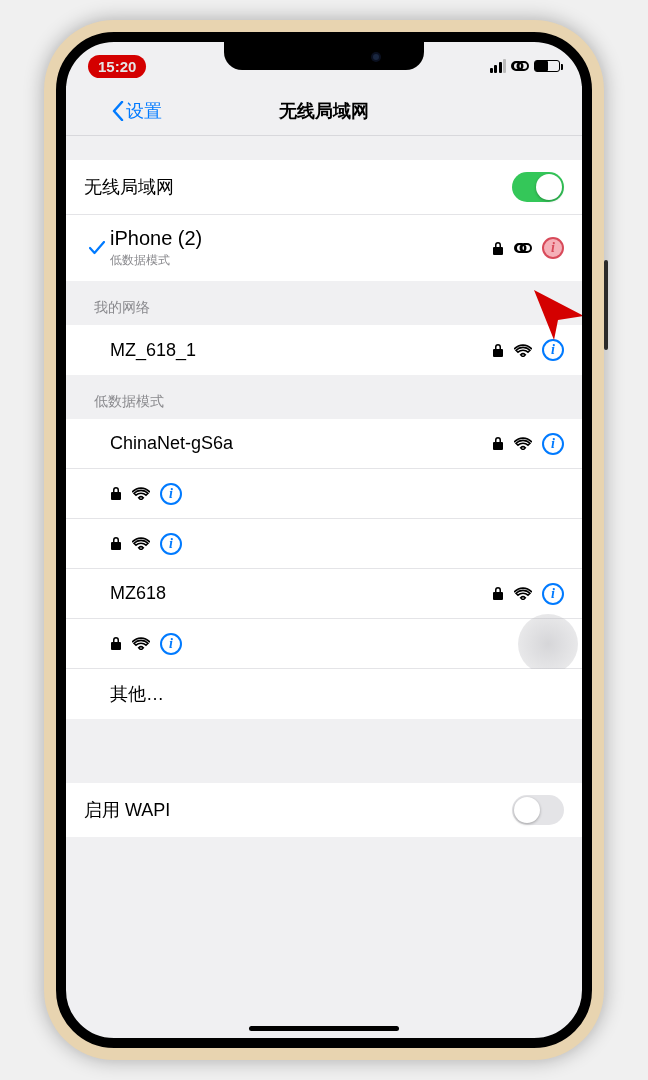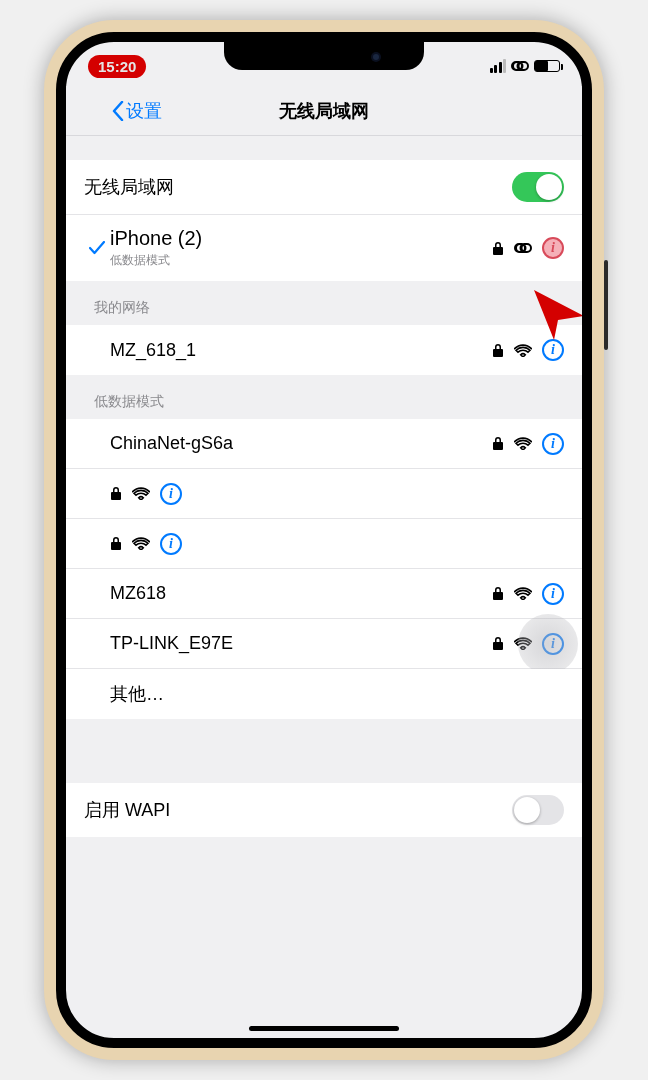--- a/index.html
+++ b/index.html
@@ -338,21 +338,20 @@
             <span class="wifi-icon">
                 <svg width="18" height="13" viewBox="0 0 18 13">
                   <path d="M9 13l-2.3-2.3a3.3 3.3 0 014.6 0zM4 8.2l-2-2a10 10 0 0114 0l-2 2a7.2 7.2 0 00-10 0zM.5 4.7A13 13 0 019 1a13 13 0 018.5 3.7" stroke="#000" stroke-width="1.6" fill="none" stroke-linecap="round"></path>
                 </svg>
               </span>
             <span class="info-circle">i</span>
           </div>
         </div>
         <div class="row indent">
           <div class="check-col"></div>
-          <div class="row-text">TP-LINK_E97E</div>
           <div class="row-icons">
             <span class="lock-icon">
                 <svg width="12" height="15" viewBox="0 0 12 15">
                   <path d="M3 6V4a3 3 0 016 0v2h1a1 1 0 011 1v6a1 1 0 01-1 1H2a1 1 0 01-1-1V7a1 1 0 011-1zm1.5 0h3V4a1.5 1.5 0 00-3 0z" fill="#000"></path>
                 </svg>
               </span>
             <span class="wifi-icon">
                 <svg width="18" height="13" viewBox="0 0 18 13">
                   <path d="M9 13l-2.3-2.3a3.3 3.3 0 014.6 0zM4 8.2l-2-2a10 10 0 0114 0l-2 2a7.2 7.2 0 00-10 0zM.5 4.7A13 13 0 019 1a13 13 0 018.5 3.7" stroke="#000" stroke-width="1.6" fill="none" stroke-linecap="round"></path>
                 </svg>

